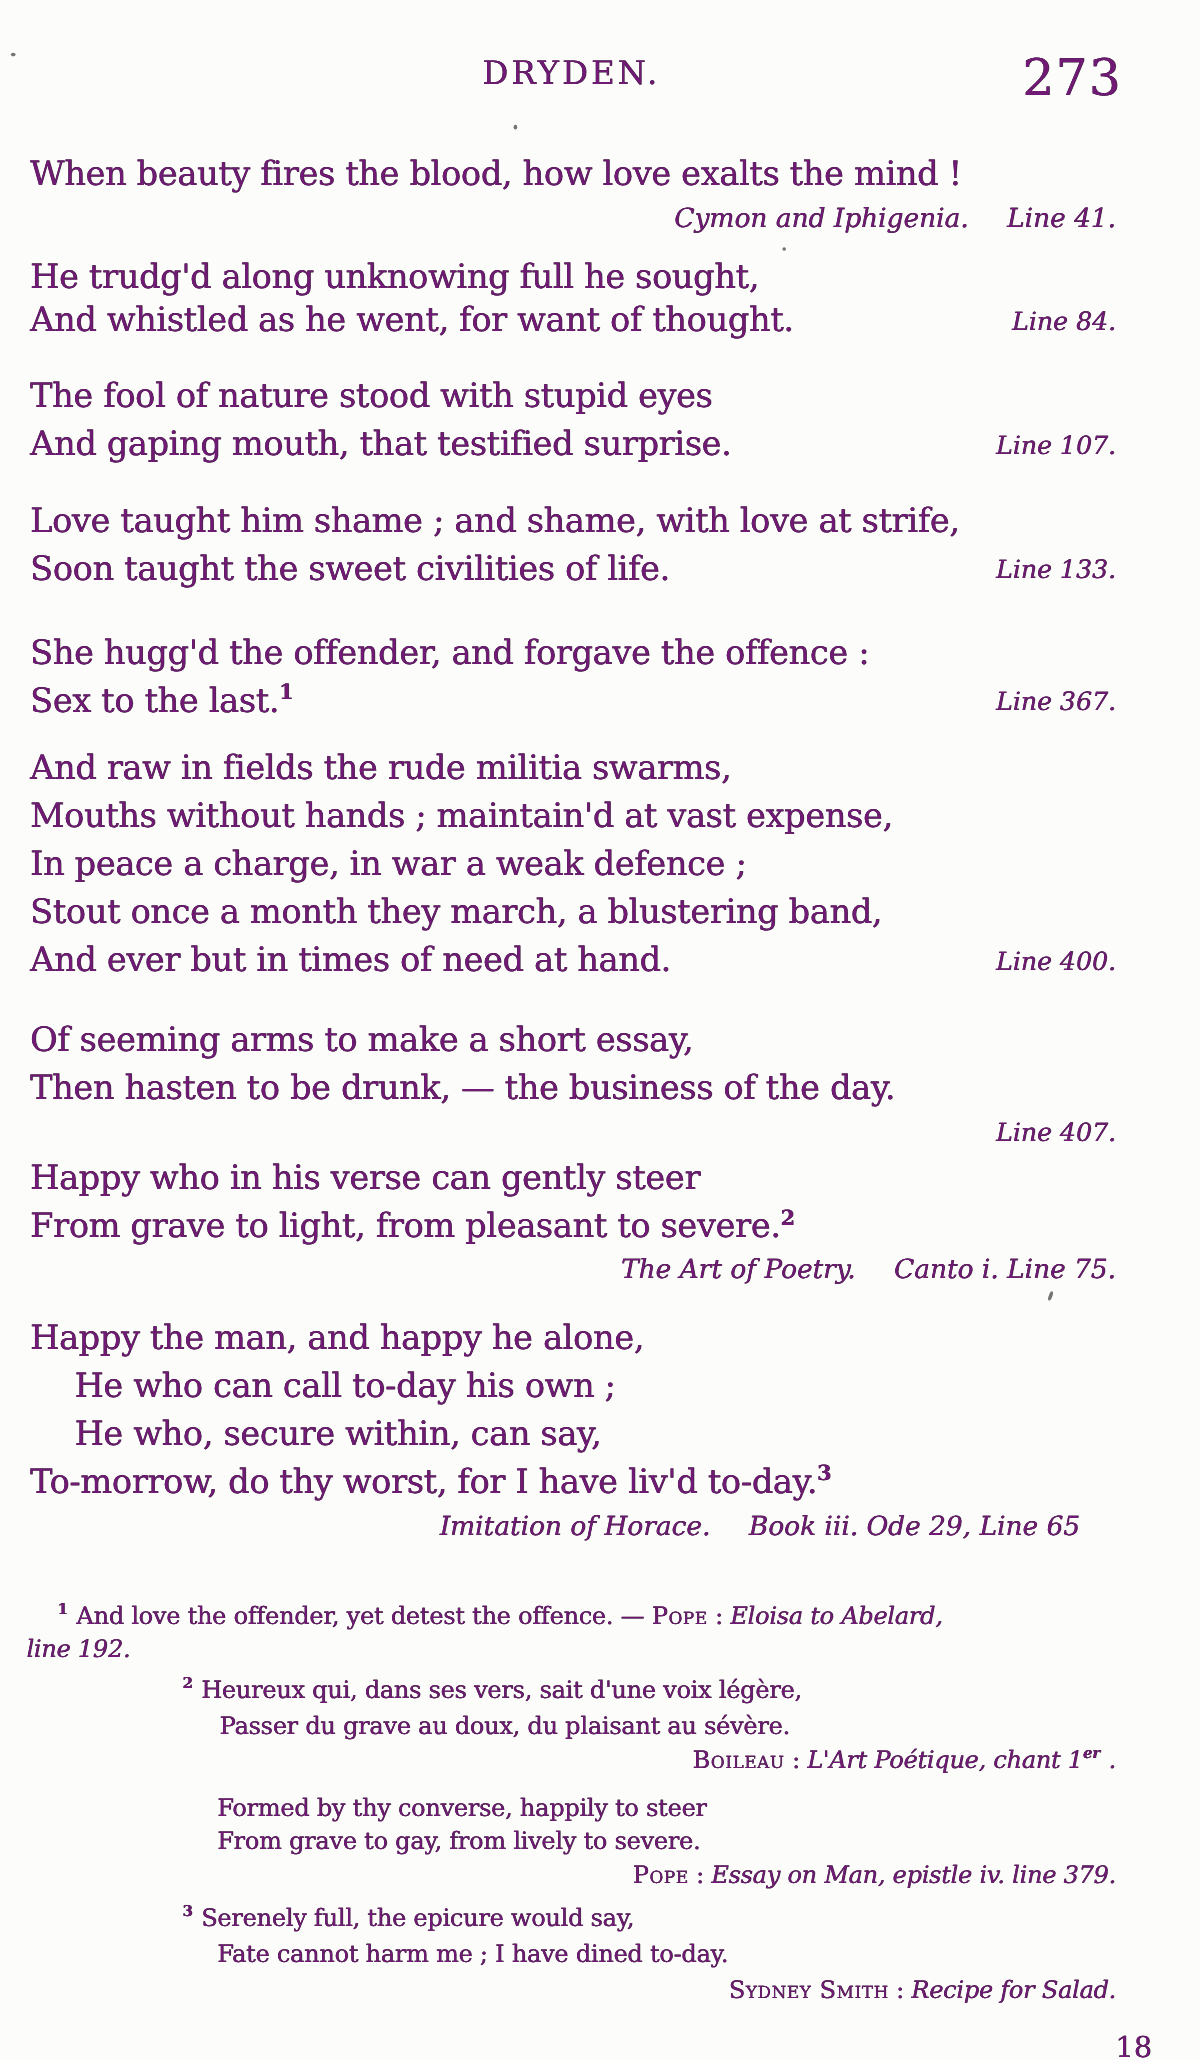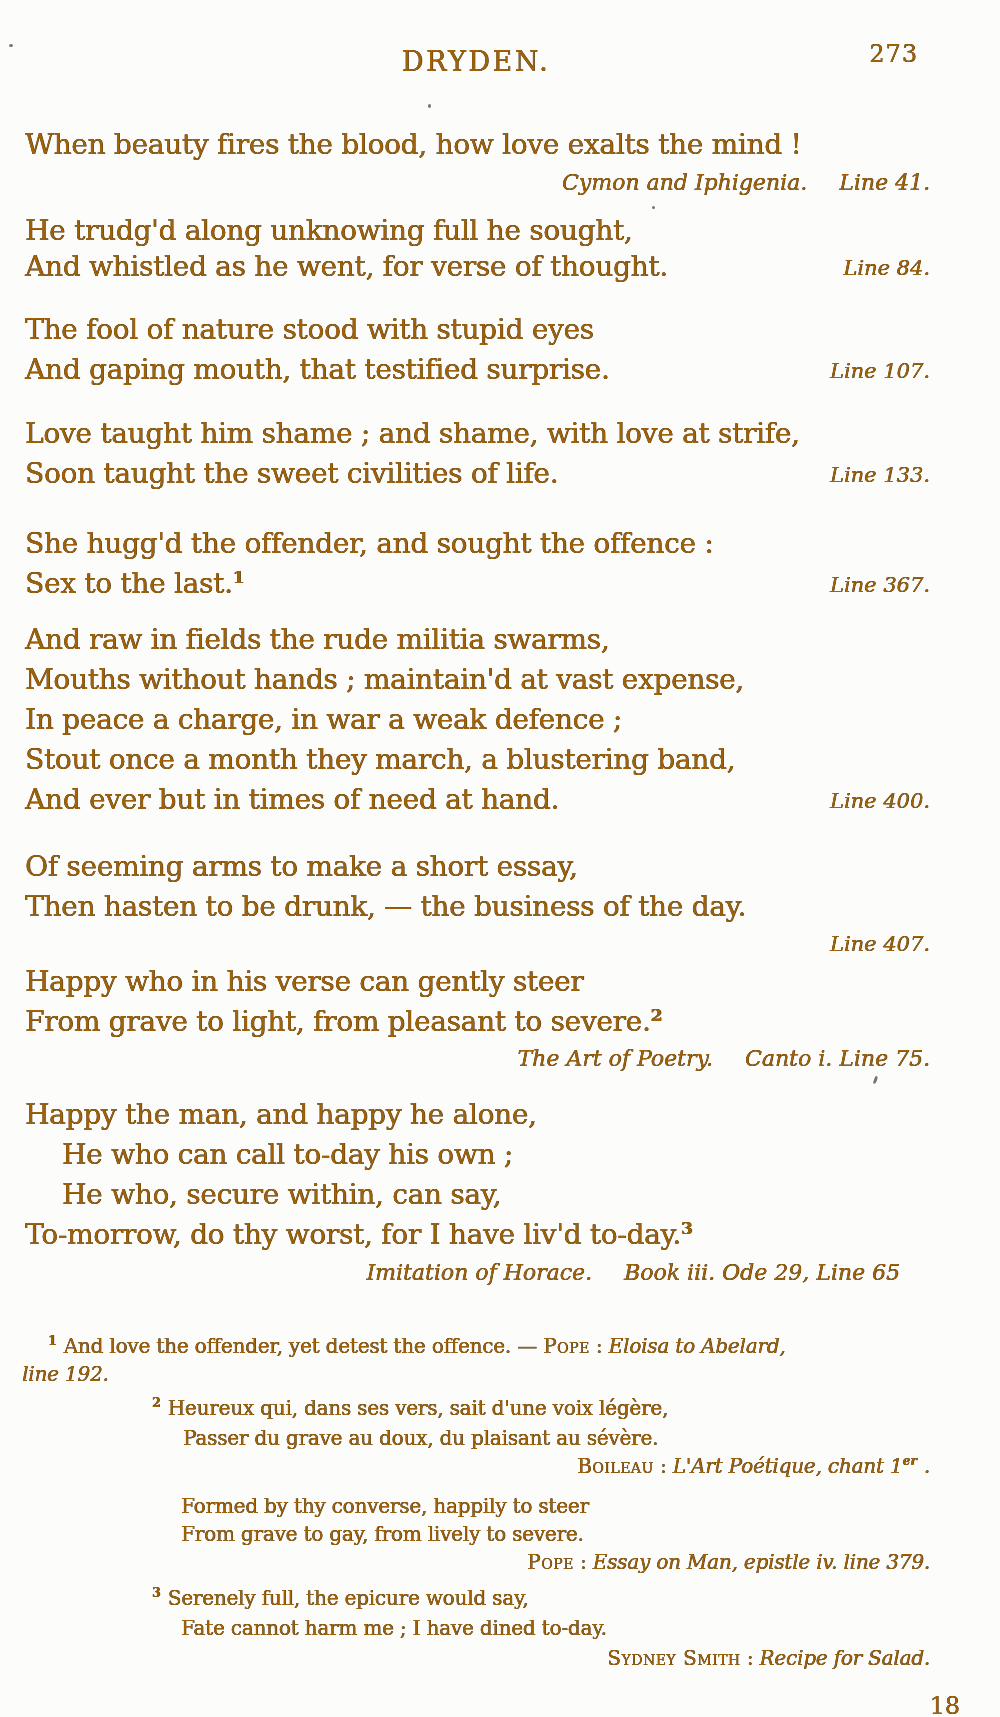--- a/index.html
+++ b/index.html
@@ -2,35 +2,35 @@
 <html><head>
 <meta charset="utf-8">
 <style>
   html,body{margin:0;padding:0;background:#e8e8e4;}
   #page{
     position:relative;
     width:1000px;
     height:1717px;
     margin:0 auto;
     background:#fcfcfa;
-    color:#a16207;
+    color:#701a75;
     font-family:"DejaVu Serif", serif;
     overflow:hidden;
   }
   
   .ink{ text-shadow:0 0 .5px rgba(0,0,0,.85), .4px 0 0 rgba(0,0,0,.55); }
 
   .hdr-title{
     position:absolute; top:46px; left:0; width:952px;
     text-align:center; font-size:27px; letter-spacing:2.5px;
     white-space:nowrap;
   }
   .hdr-page{
-    position:absolute; top:40px; right:82px;
-    font-size:24px; letter-spacing:1px; white-space:nowrap;text-align:right;
+    position:absolute; top:40px; right:65px;
+    font-size:42px; letter-spacing:1px; white-space:nowrap;text-align:right;
   }
 
   .q{
     position:absolute; left:25px;
     font-size:28px; letter-spacing:-0.3px; white-space:nowrap;
   }
   .q.indent{ left:62px; }
   .ref{
     position:absolute; right:70px;
     font-style:italic; font-size:21px; white-space:nowrap;text-align:right;
@@ -69,32 +69,32 @@
 
   <div class="hdr-title ink">DRYDEN.</div>
   <div class="hdr-page ink">273</div>
 
   <div class="q ink" style="top:128px"><span>When beauty fires the blood, how love exalts the mind !</span></div>
   <div class="attr ink" style="top:170px">
     <span class="attr-src">Cymon and Iphigenia.</span><span class="attr-ref">Line 41.</span>
   </div>
 
   <div class="q ink" style="top:214px"><span>He trudg'd along unknowing full he sought,</span></div>
-  <div class="q ink" style="top:250px"><span>And whistled as he went, for verse of thought.</span></div>
+  <div class="q ink" style="top:250px"><span>And whistled as he went, for want of thought.</span></div>
   <div class="ref ink" style="top:256px">Line 84.</div>
 
   <div class="q ink" style="top:313px"><span>The fool of nature stood with stupid eyes</span></div>
   <div class="q ink" style="top:353px"><span>And gaping mouth, that testified surprise.</span></div>
   <div class="ref ink" style="top:359px">Line 107.</div>
 
   <div class="q ink" style="top:417px"><span>Love taught him shame ; and shame, with love at strife,</span></div>
   <div class="q ink" style="top:457px"><span>Soon taught the sweet civilities of life.</span></div>
   <div class="ref ink" style="top:463px">Line 133.</div>
 
-  <div class="q ink" style="top:527px"><span>She hugg'd the offender, and sought the offence :</span></div>
+  <div class="q ink" style="top:527px"><span>She hugg'd the offender, and forgave the offence :</span></div>
   <div class="q ink" style="top:567px"><span>Sex to the last.</span><sup class="mark">1</sup></div>
   <div class="ref ink" style="top:573px">Line 367.</div>
 
   <div class="q ink" style="top:623px"><span>And raw in fields the rude militia swarms,</span></div>
   <div class="q ink" style="top:663px"><span>Mouths without hands ; maintain'd at vast expense,</span></div>
   <div class="q ink" style="top:703px"><span>In peace a charge, in war a weak defence ;</span></div>
   <div class="q ink" style="top:743px"><span>Stout once a month they march, a blustering band,</span></div>
   <div class="q ink" style="top:783px"><span>And ever but in times of need at hand.</span></div>
   <div class="ref ink" style="top:789px">Line 400.</div>
 

